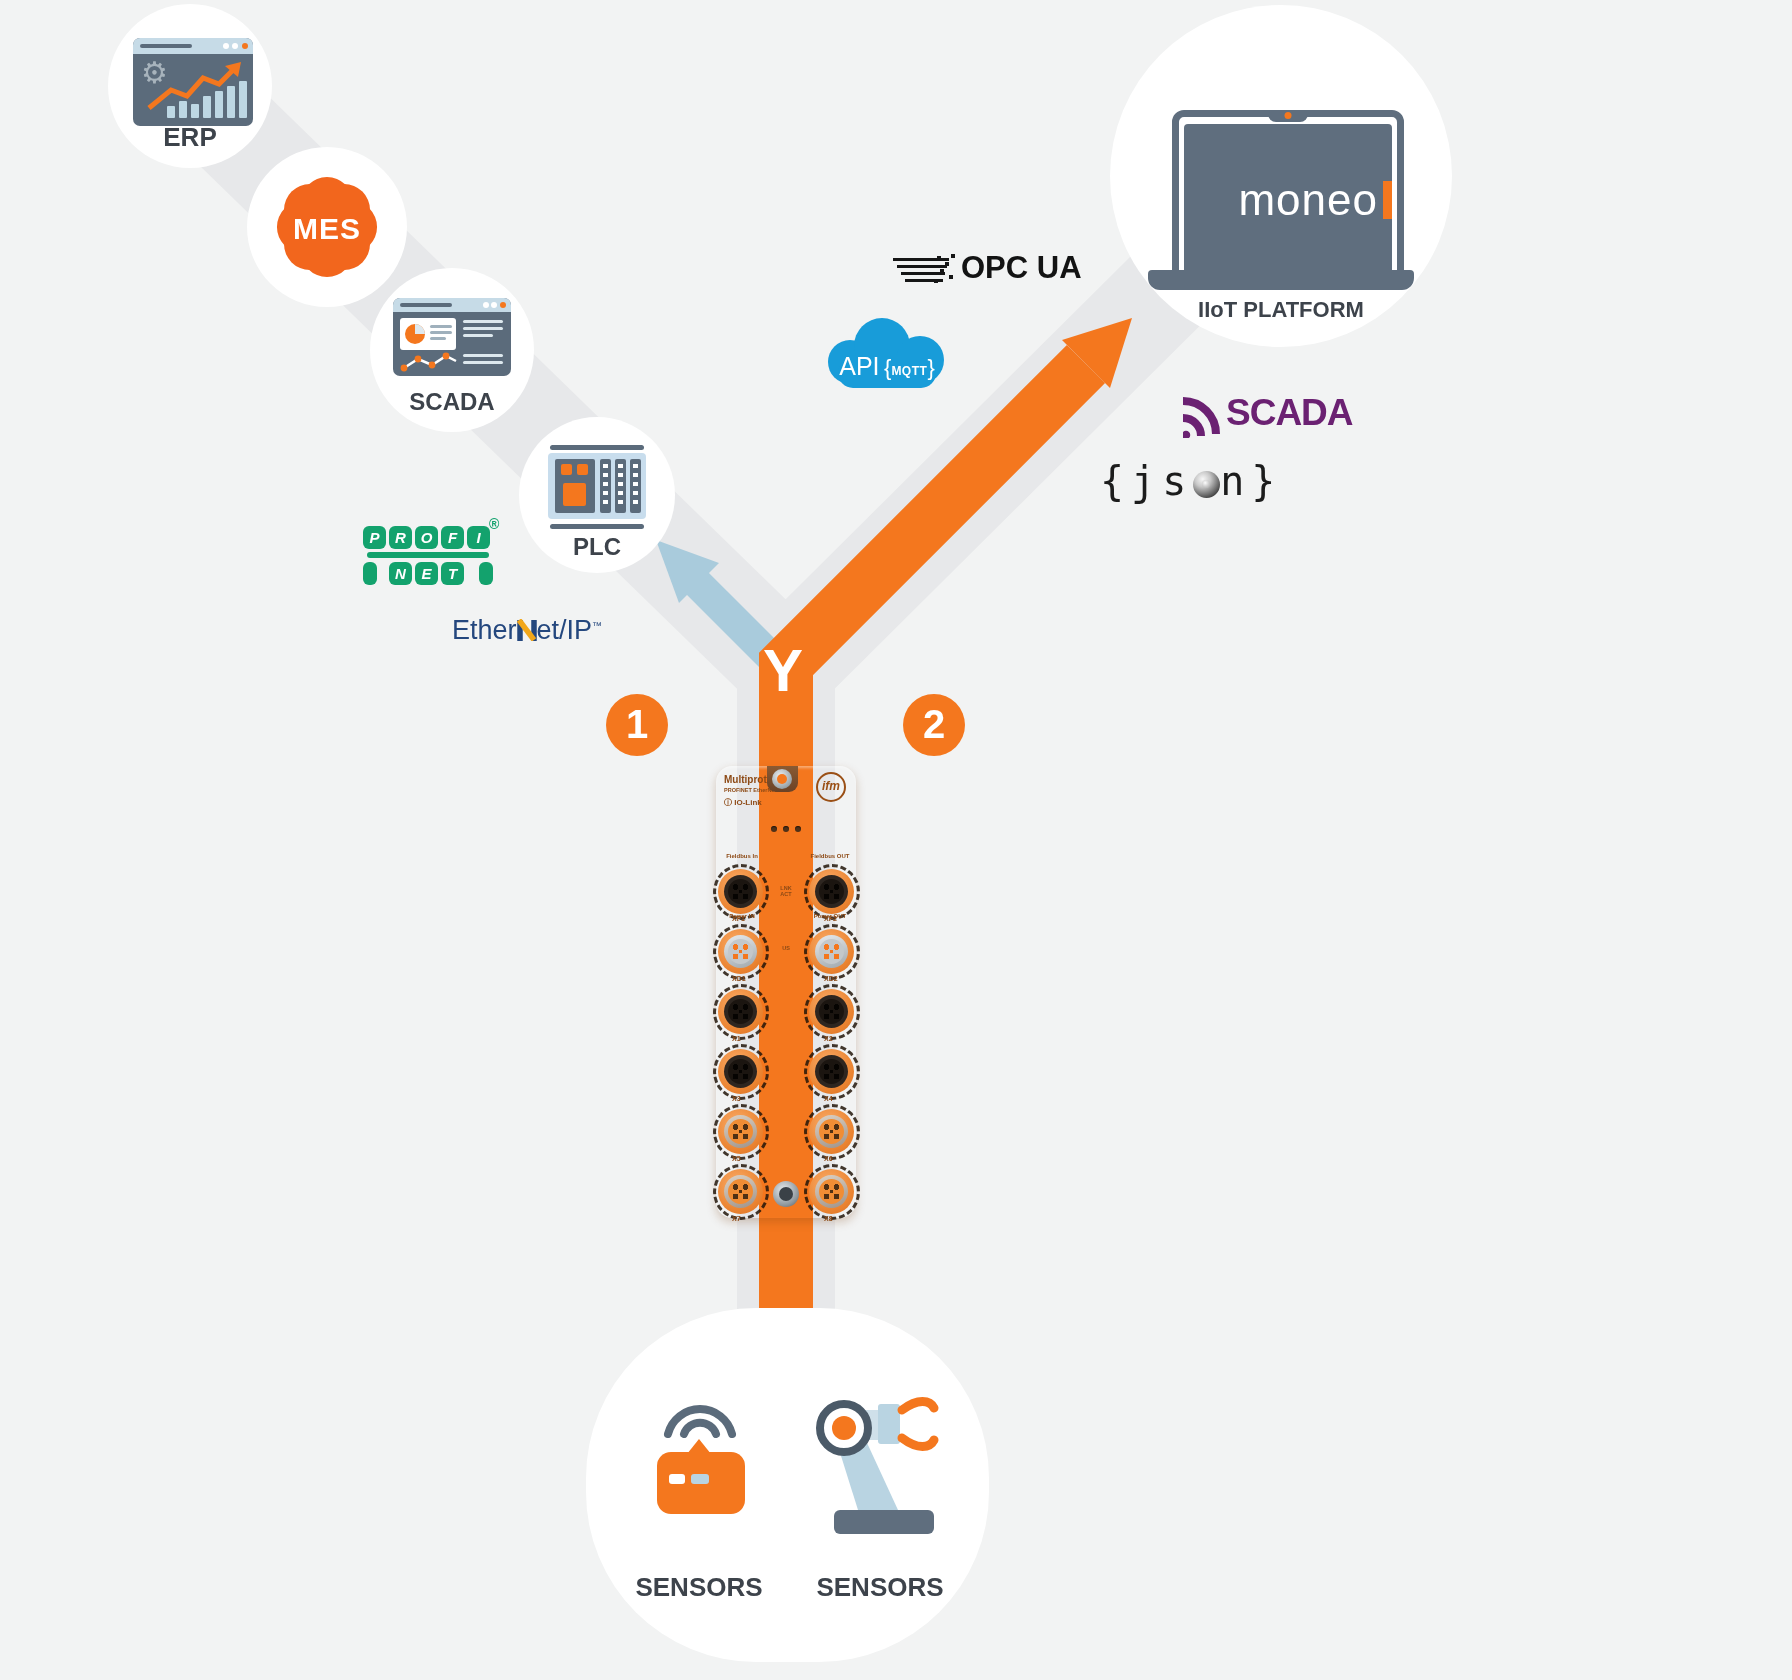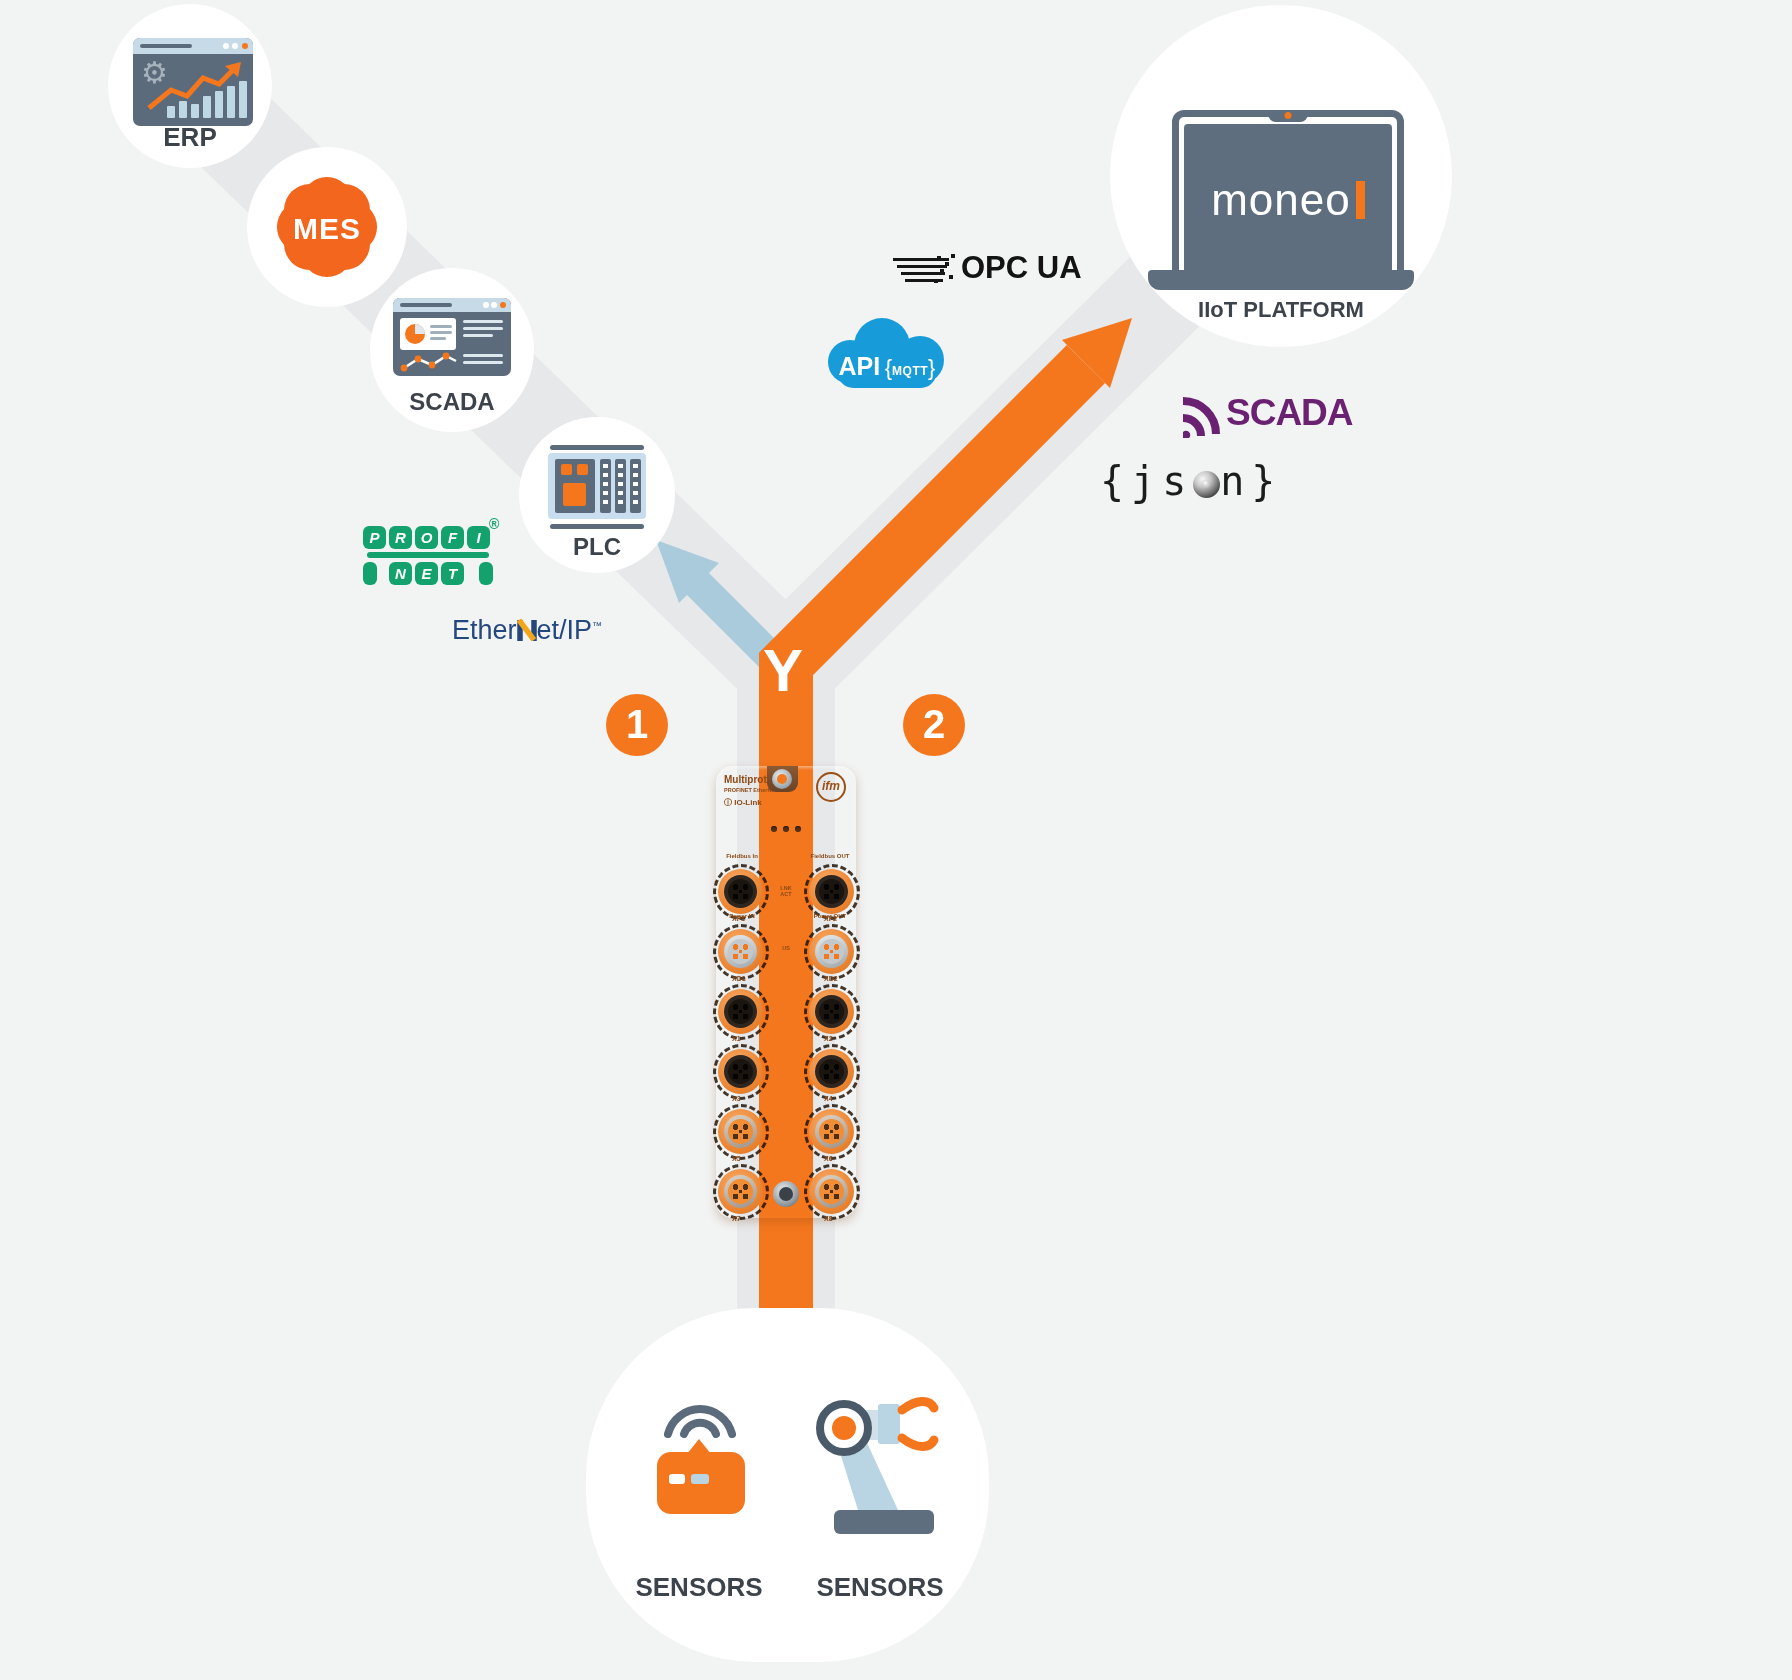--- a/index.html
+++ b/index.html
@@ -51,39 +51,39 @@
              font-weight:bold;font-size:40px;text-align:center;line-height:60px;}
   .y-label{position:absolute;color:#fff;font-weight:bold;font-size:60px;}
 
   
   .opc-line{position:absolute;height:3px;background:#161616;}
   .opc-sq{position:absolute;width:4px;height:4px;background:#161616;}
   .opc-text{position:absolute;font-weight:800;font-size:31px;color:#131313;letter-spacing:0;white-space:nowrap;}
 
   
   .cloud-text{position:absolute;left:0;right:0;top:36px;text-align:center;color:#fff;white-space:nowrap;}
-  .cloud-text .api{font-weight:bold;font-size:25px;}
+  .cloud-text .api{font-weight:normal;font-size:25px;}
   .cloud-text .brace{font-size:22px;font-weight:normal;}
   .cloud-text .rest{font-weight:bold;font-size:12px;letter-spacing:.5px;}
 
   
   .mqtt-text{position:absolute;left:48px;top:0;font-weight:800;font-size:37px;color:#6b2172;letter-spacing:-1px;}
 
   
   .json{font-family:"DejaVu Sans Mono", monospace;font-size:40px;color:#1c1c1c;letter-spacing:7px;white-space:nowrap;}
   .json-sphere{display:inline-block;width:27px;height:27px;border-radius:50%;vertical-align:-3px;
     background:radial-gradient(circle at 36% 30%, #f7f7f7, #c9c9c9 30%, #6f6f6f 62%, #1d1d1d 90%);position:relative;}
   .json-sphere:after{content:"";position:absolute;left:9px;top:9px;width:8px;height:8px;border-radius:50%;
     background:radial-gradient(circle at 40% 35%, #fdfdfd, #bdbdbd 70%);}
 
   
   .laptop-screen{position:absolute;left:62px;top:105px;width:218px;height:160px;border:7px solid #5f6e7e;
                  border-radius:12px;background:#fff;}
   .laptop-inner{position:absolute;left:5px;top:7px;right:5px;bottom:2px;background:#5f6e7e;border-radius:4px;
-                display:flex;align-items:center;justify-content:center;}
+                display:flex;align-items:center;justify-content:flex-end;}
   .laptop-notch{position:absolute;left:50%;top:-7px;transform:translateX(-50%);width:40px;height:12px;
                 background:#5f6e7e;border-radius:0 0 8px 8px;}
   .laptop-cam{position:absolute;left:50%;top:-5px;transform:translateX(-50%);width:7px;height:7px;border-radius:50%;background:#f4771e;}
   .moneo-text{color:#fff;font-size:44px;letter-spacing:1px;}
   .moneo-caret{display:inline-block;width:9px;height:38px;background:#f4771e;margin-left:5px;vertical-align:-6px;}
   .laptop-base{position:absolute;left:38px;top:265px;width:266px;height:20px;background:#5f6e7e;border-radius:4px 4px 12px 12px;}
 
   
   .device{position:absolute;left:716px;top:766px;width:140px;height:452px;border-radius:16px;
     background:

